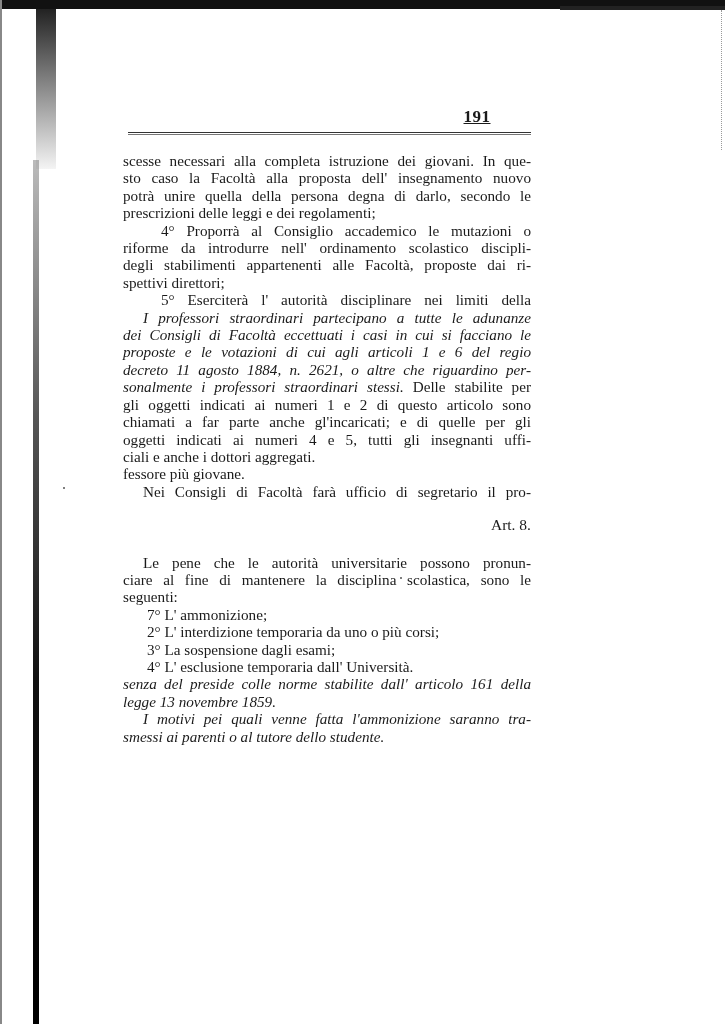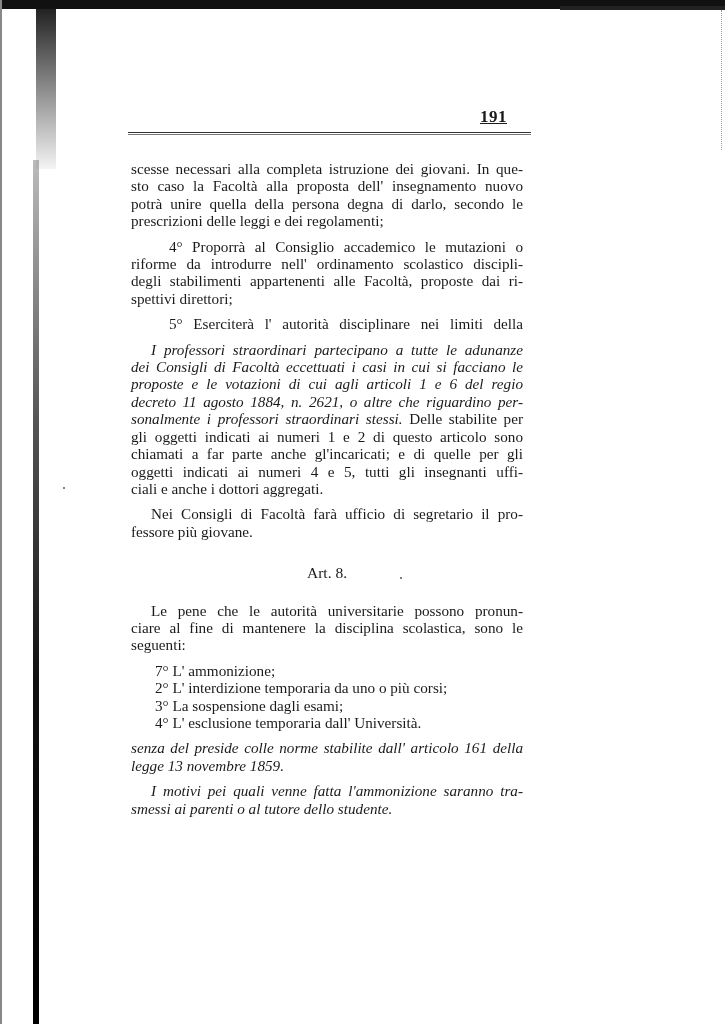--- a/index.html
+++ b/index.html
@@ -15,38 +15,38 @@
     position: absolute; left: 36px; top: 9px; width: 20px; height: 160px;
     background: linear-gradient(to bottom, #222 0%, #777 40%, rgba(200,200,200,0.2) 100%);
   }
   .binding-line {
     position: absolute; left: 33px; top: 160px; width: 6px; height: 864px;
     background: linear-gradient(to bottom, rgba(120,120,120,0.5) 0%, #555 30%, #111 60%, #000 100%);
   }
   .right-edge { position: absolute; left: 721px; top: 10px; width: 2px; height: 140px; border-left: 1px dotted #999; }
 
   .page-number {
-    position: absolute; left: 480px; top: 107px; width: 50px; text-align: left;
+    position: absolute; left: 452px; top: 107px; width: 50px; text-align: center;
     font-size: 17px; font-weight: bold; letter-spacing: 0.5px; text-decoration: underline;
   }
   .header-rule { position: absolute; left: 128px; top: 132px; width: 403px; height: 1px; background: #333; }
   .header-rule2 { position: absolute; left: 128px; top: 134px; width: 403px; height: 1px; background: #777; }
 
   .text {
     position: absolute; left: 123px; top: 152px; width: 408px;
     font-size: 15.2px; line-height: 17.4px; text-align: justify;
   }
-  .text p { margin: 8px; }
+  .text p { margin: 0; }
   .line { display: block; text-align: justify; text-align-last: justify; white-space: nowrap; }
   .line.last { text-align-last: left; }
   .indent { padding-left: 38px; }
   .indent-s { padding-left: 20px; }
   .item-indent { padding-left: 24px; }
   .it { font-style: italic; }
-  .heading { text-align: center; margin: 24px 0 20px 0; font-size: 15.5px; }
+  .heading { text-align: right; margin: 16px 0 20px 0; font-size: 15.5px; }
   .dot { position: absolute; width: 2px; height: 2px; background: #555; border-radius: 1px; }
 </style>
 </head>
 <body>
 
 <div class="top-band"></div>
 <div class="top-band-right"></div>
 <div class="left-edge"></div>
 <div class="binding-shadow"></div>
 <div class="binding-line"></div>
@@ -77,22 +77,22 @@
       <span class="line"><span class="it">dei Consigli di Facoltà eccettuati i casi in cui si facciano le</span></span>
       <span class="line"><span class="it">proposte e le votazioni di cui agli articoli 1 e 6 del regio</span></span>
       <span class="line"><span class="it">decreto 11 agosto 1884, n. 2621, o altre che riguardino per-</span></span>
       <span class="line"><span class="it">sonalmente i professori straordinari stessi.</span><span> Delle stabilite per</span></span>
       <span class="line"><span>gli oggetti indicati ai numeri 1 e 2 di questo articolo sono</span></span>
       <span class="line"><span>chiamati a far parte anche gl'incaricati; e di quelle per gli</span></span>
       <span class="line"><span>oggetti indicati ai numeri 4 e 5, tutti gli insegnanti uffi-</span></span>
       <span class="line last"><span>ciali e anche i dottori aggregati.</span></span>
     </p>
   <p>
+    <span class="line last">fessore più giovane.</span>
     <span class="line indent-s">Nei Consigli di Facoltà farà ufficio di segretario il pro-</span>
-    <span class="line last">fessore più giovane.</span>
   </p>
 
   <div class="heading">Art. 8.</div>
 
   <p>
     <span class="line indent-s">Le pene che le autorità universitarie possono pronun-</span>
     <span class="line">ciare al fine di mantenere la disciplina scolastica, sono le</span>
     <span class="line last">seguenti:</span>
   </p>
   <p>

